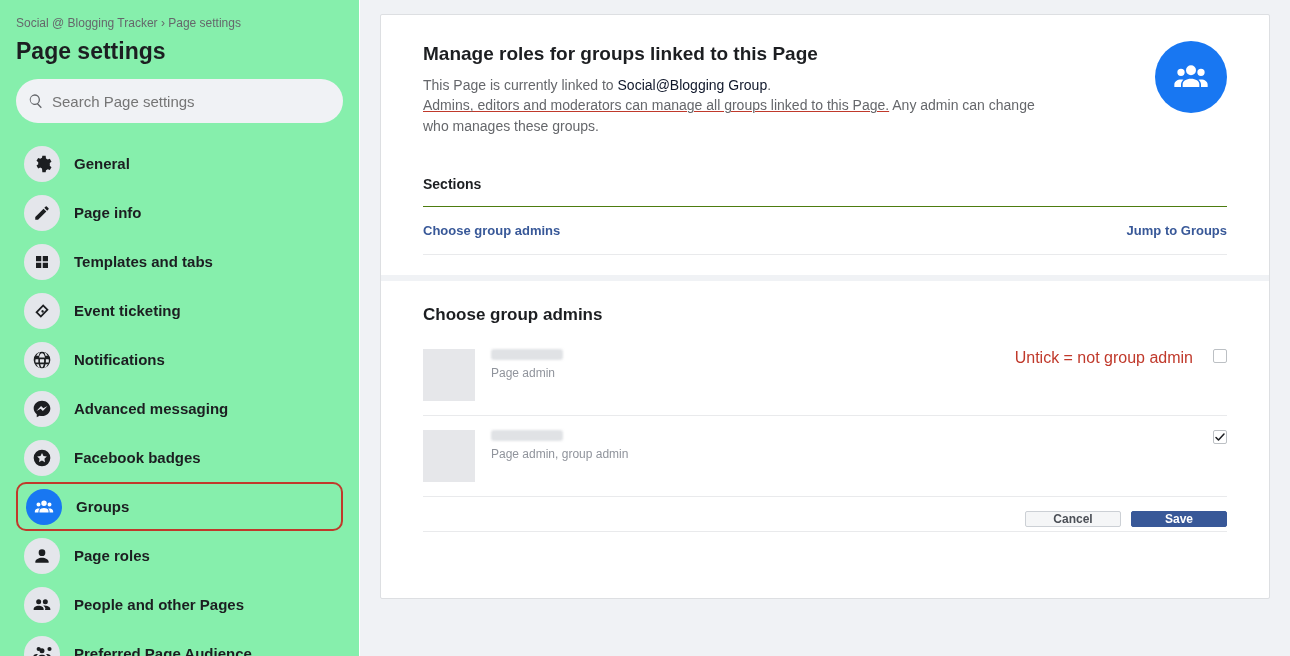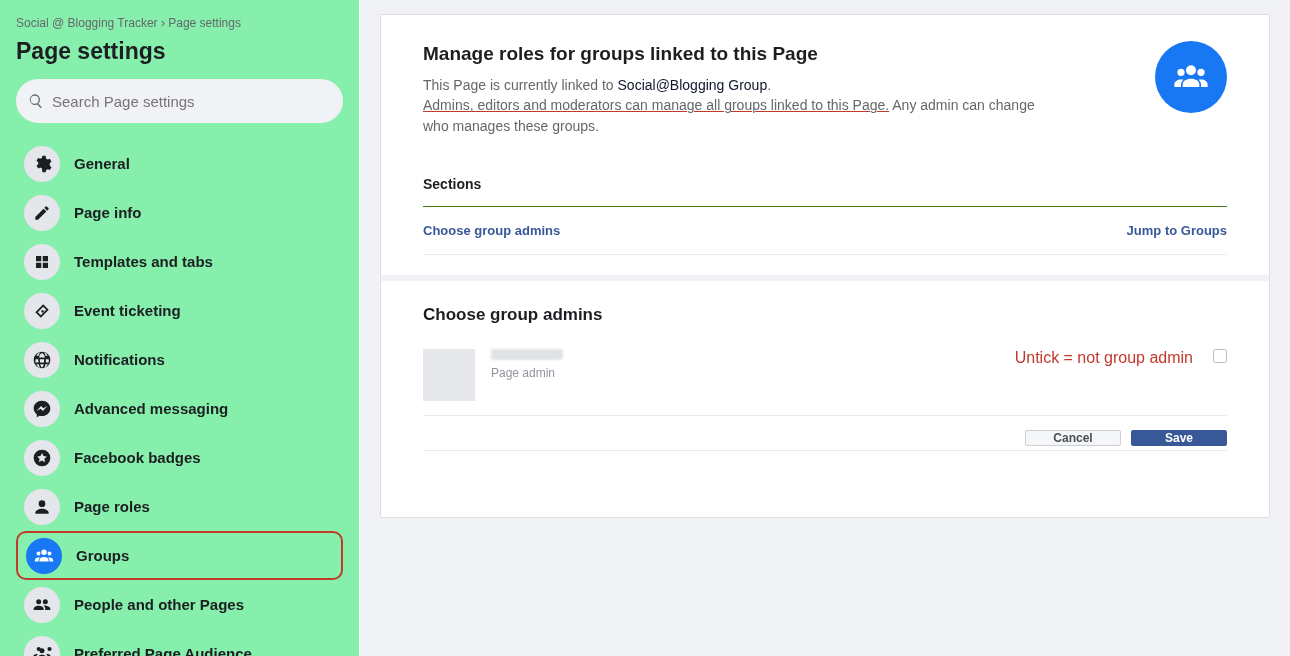--- a/index.html
+++ b/index.html
@@ -279,35 +279,35 @@
           <span class="side-label">Advanced messaging</span>
         </div>
         <div class="side-item">
           <div class="side-icon">
             <svg width="20" height="20" viewBox="0 0 24 24">
               <path d="M12 2a10 10 0 100 20 10 10 0 000-20zm0 4l1.8 3.6 4 .6-2.9 2.8.7 4L12 15l-3.6 1.9.7-4L6.2 10.2l4-.6L12 6z"></path>
             </svg>
           </div>
           <span class="side-label">Facebook badges</span>
         </div>
-        <div class="side-item">
-          <div class="side-icon">
-            <svg width="20" height="20" viewBox="0 0 24 24">
-              <path d="M12 4a4 4 0 110 8 4 4 0 010-8zm0 10c4 0 8 2 8 5v1H4v-1c0-3 4-5 8-5z"></path>
-            </svg>
-          </div>
-          <span class="side-label">Page roles</span>
-        </div>
         <div class="side-item selected">
           <div class="side-icon active">
             <svg width="22" height="22" viewBox="0 0 24 24">
               <path d="M12 5a3 3 0 110 6 3 3 0 010-6zm-6 2a2.2 2.2 0 110 4.4A2.2 2.2 0 016 7zm12 0a2.2 2.2 0 110 4.4A2.2 2.2 0 0118 7zM12 13c2.8 0 5 1.4 5 3.3V18H7v-1.7C7 14.4 9.2 13 12 13zm-6 .5c.5 0 1 .06 1.5.2-1 .8-1.5 1.8-1.5 3V18H2v-1.4C2 14.7 3.8 13.5 6 13.5zm12 0c2.2 0 4 1.2 4 3.1V18h-4v-1.3c0-1.2-.5-2.2-1.5-3 .5-.14 1-.2 1.5-.2z"></path>
             </svg>
           </div>
           <span class="side-label">Groups</span>
+        </div>
+        <div class="side-item">
+          <div class="side-icon">
+            <svg width="20" height="20" viewBox="0 0 24 24">
+              <path d="M12 4a4 4 0 110 8 4 4 0 010-8zm0 10c4 0 8 2 8 5v1H4v-1c0-3 4-5 8-5z"></path>
+            </svg>
+          </div>
+          <span class="side-label">Page roles</span>
         </div>
         <div class="side-item">
           <div class="side-icon">
             <svg width="20" height="20" viewBox="0 0 24 24">
               <path d="M8 5a3 3 0 110 6 3 3 0 010-6zm8 0a3 3 0 110 6 3 3 0 010-6zM8 13c3 0 6 1.5 6 4v1H2v-1c0-2.5 3-4 6-4zm8 0c3 0 6 1.5 6 4v1h-6.5c.3-.5.5-1 .5-1.5 0-1.5-1-2.8-2.6-3.6.8-.2 1.7-.4 2.6-.4z"></path>
             </svg>
           </div>
           <span class="side-label">People and other Pages</span>
         </div>
         <div class="side-item">
@@ -351,20 +351,32 @@
         <div id="admin-list">
             <div class="admin-row">
               <div class="avatar"></div>
               <div class="admin-info">
                 <div class="admin-name"></div>
                 <div class="admin-role">Page admin</div>
               </div>
               <div class="annotation">Untick = not group admin</div>
               <div class="chk"></div>
             </div>
+            <div class="admin-row">
+              <div class="avatar"></div>
+              <div class="admin-info">
+                <div class="admin-name"></div>
+                <div class="admin-role">Page admin, group admin</div>
+              </div>
+              <div class="chk checked">
+                <svg width="12" height="12" viewBox="0 0 24 24" fill="none" stroke-width="3" stroke-linecap="round" stroke-linejoin="round">
+                  <polyline points="4 13 9 18 20 6"></polyline>
+                </svg>
+              </div>
+            </div>
           </div>
 
         <div class="btn-row">
           <div class="btn secondary">Cancel</div>
           <div class="btn primary">Save</div>
         </div>
         <div style="height:40px"></div>
       </div>
     </div>
   </main>

